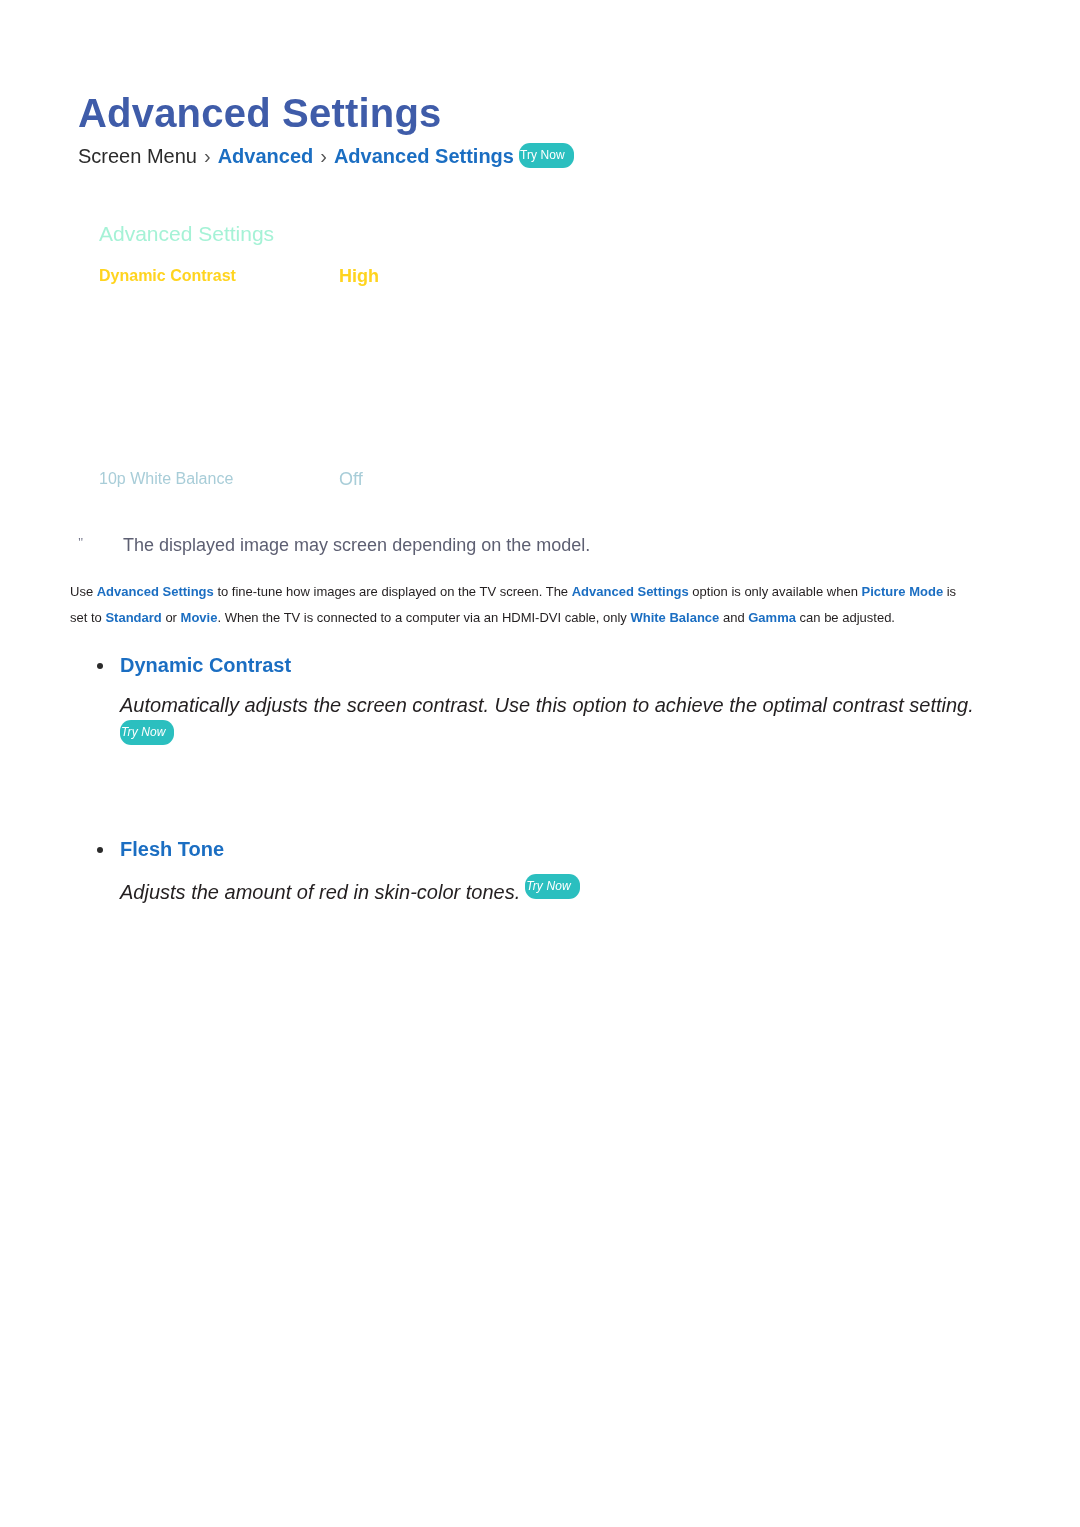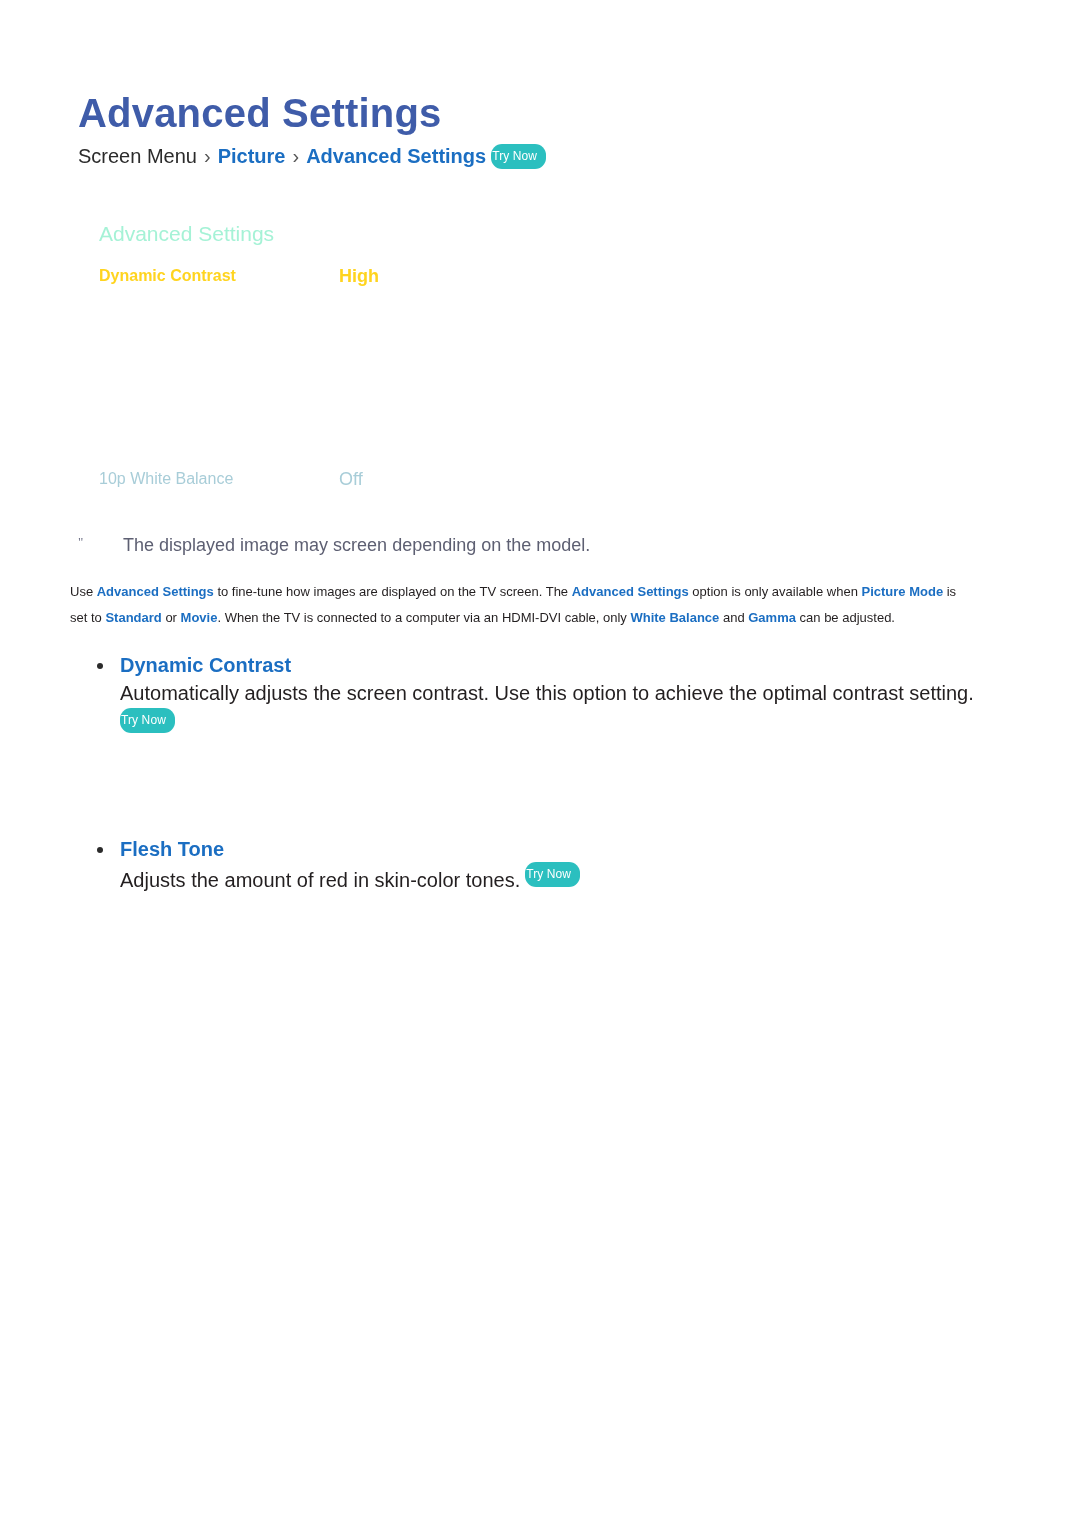--- a/index.html
+++ b/index.html
@@ -36,21 +36,21 @@
 
   
   .breadcrumb {
     position: absolute;
     left: 78px;
     top: 143px;
     font-size: 20px;
     line-height: 26px;
     white-space: nowrap;
     display: flex;
-    align-items: flex-end;
+    align-items: flex-start;
   }
   .crumb-plain { color: #2b2b2b; }
   .crumb-link {
     color: #1b6ec2;
     font-weight: bold;
   }
   .crumb-sep {
     color: #555;
     margin: 0 7px;
     font-weight: normal;
@@ -162,40 +162,42 @@
     position: absolute;
     left: 19px;
     top: 11px;
     width: 6px;
     height: 6px;
     border-radius: 50%;
     background: #2b2b2b;
   }
   .bullet-body {
     padding-left: 42px;
+    margin-top: 12px;
     font-size: 20px;
     line-height: 30px;
     color: #231f20;
+    font-style: italic;
   }
 
   .sec-dynamic  { top: 652px; }
   .sec-black    { top: 757px; }
   .sec-flesh    { top: 836px; }
 </style>
 </head>
 <body>
 
 <div class="page">
 
   <h1 class="page-title">Advanced Settings</h1>
 
   <div class="breadcrumb">
     <span class="crumb-plain">Screen Menu</span>
     <span class="crumb-sep">›</span>
-    <span class="crumb-link">Picture</span>
+    <span class="crumb-link">Advanced</span>
     <span class="crumb-sep">›</span>
     <span class="crumb-link">Advanced Settings</span>
     <span class="trynow inline">Try Now</span>
   </div>
 
   <div class="mock">
     <div class="mock-title">Advanced Settings</div>
 
     <div class="mock-row row-1">
       <span class="mock-label">Dynamic Contrast</span>

